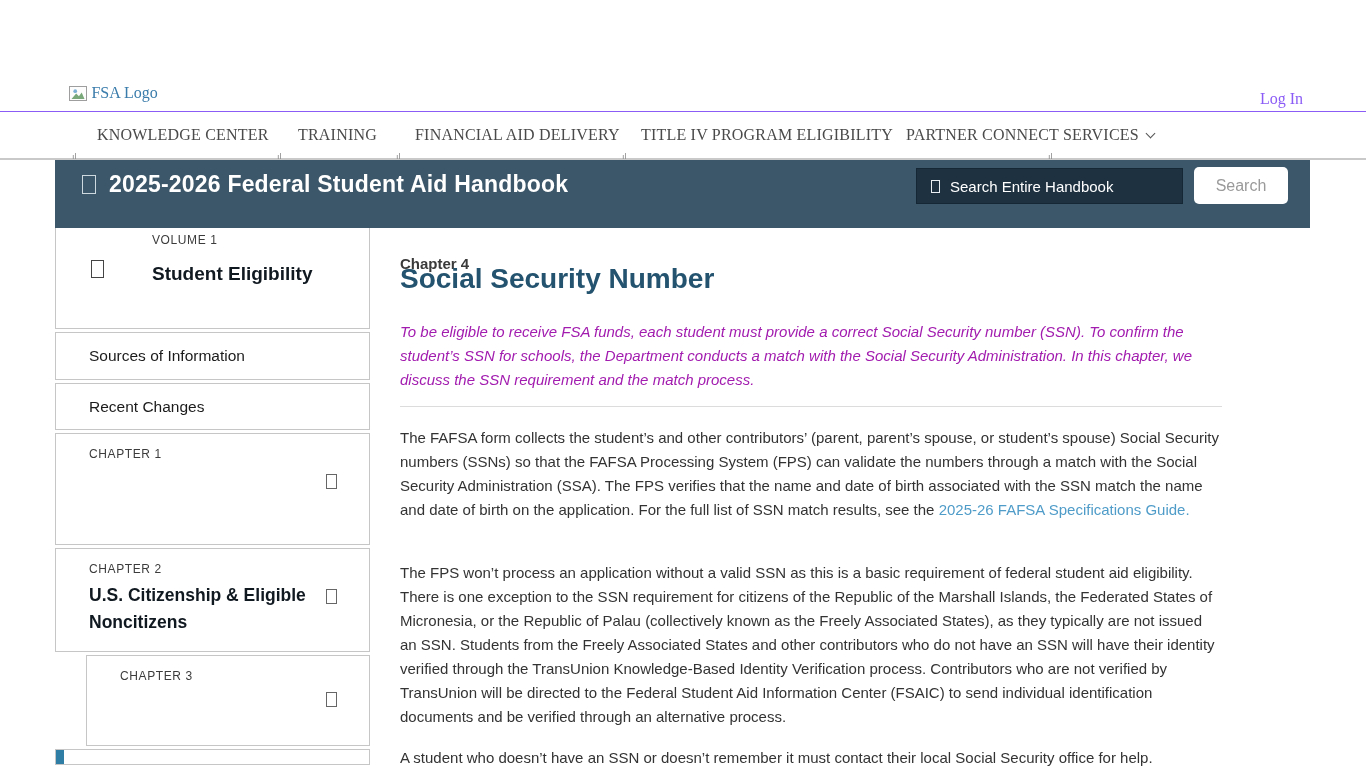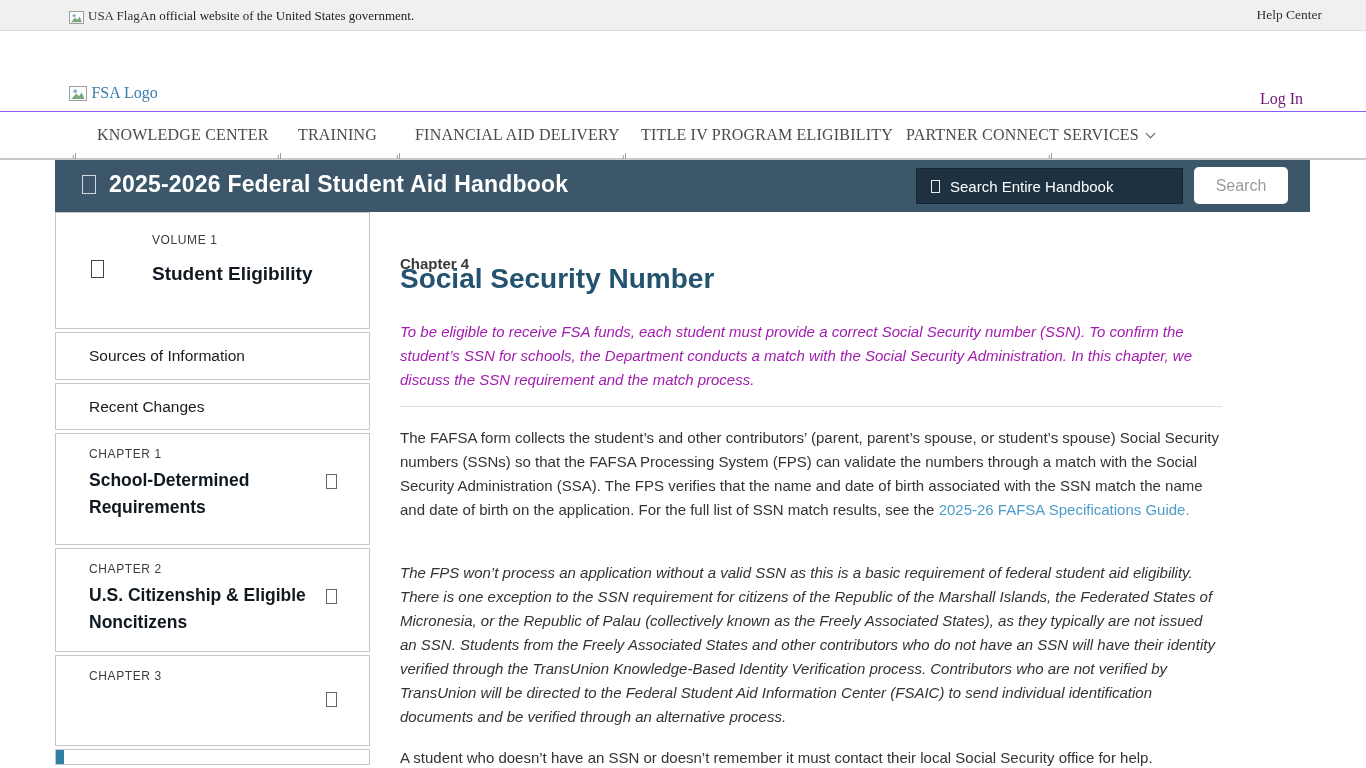--- a/index.html
+++ b/index.html
@@ -20,34 +20,34 @@
     border:1px solid #9e9e9e; vertical-align:middle; }
   .brokenimg svg { display:block; width:100%; height:100%; }
   .alt-text { font-family:"Liberation Serif", serif; }
 
   
   .header { position:absolute; top:31px; left:0; width:1366px; height:81px;
     background:#fff; border-bottom:1px solid #8b5cf6; }
   .logo-wrap { position:absolute; left:69px; top:53px; cursor:pointer; }
   .logo-alt { color:#3a7cab; font-size:16px; }
   .login { position:absolute; right:63px; top:59px; font-family:"Liberation Serif", serif;
-    font-size:16px; color:#701a75; cursor:pointer;text-align:center; }
+    font-size:16px; color:#8b5cf6; cursor:pointer;text-align:center; }
 
   
   .nav { position:absolute; top:112px; left:0; width:1366px; height:48px;
     background:#fff; border-bottom:2px solid #c9c9c9; }
   .nav-item { position:absolute; top:14px; font-family:"Liberation Serif", serif;
     font-size:16px; color:#4a4a4a; letter-spacing:.2px; white-space:nowrap; cursor:pointer;margin-left:28px; }
   .chev { display:inline-block; width:7px; height:7px; border-right:1.6px solid #555;
     border-bottom:1.6px solid #555; transform:rotate(45deg); margin-left:8px; vertical-align:3px; }
   .nav-frag { position:absolute; top:41px; height:6px; width:14px; overflow:hidden;
     color:#8a8a8a; font-size:9px; line-height:9px; }
 
   
-  .hero { position:absolute; left:55px; top:160px; width:1255px; height:52px;
+  .hero { position:absolute; left:55px; top:160px; width:1255px; height:68px;
     background:#3c5769; z-index:3; }
   .hero-title { position:absolute; left:27px; top:11px; color:#fff;
     font-size:23px; font-weight:bold; letter-spacing:.2px; white-space:nowrap; }
   .tofu { display:inline-block; border:1px solid currentColor; }
   .hero-tofu { width:14px; height:19px; color:#cdd8df; margin-right:13px; vertical-align:-2px; }
   .search-input { position:absolute; right:127px; top:8px; width:267px; height:36px;
     background:#1d3140; border:1px solid #152634; color:#fff; font-size:15px;
     display:flex; align-items:center; padding-left:14px; cursor:text; }
   .search-tofu { width:9px; height:13px; color:#e8eef2; margin-right:10px; }
   .search-btn { position:absolute; right:22px; top:7px; width:94px; height:37px;
@@ -72,39 +72,28 @@
   .active-bar { position:absolute; left:0; top:0; bottom:0; width:8px; background:#2e7ea6; }
 
   
   .main { position:absolute; left:400px; top:0; width:822px; }
   .ch-eyebrow { position:absolute; top:239px; font-size:15px; font-weight:bold; color:#3a3a3a;margin-top:16px; }
   .page-title { position:absolute; top:263px; font-size:28px; font-weight:bold; color:#24536f; }
   .intro { position:absolute; top:320px; width:822px; font-style:italic;
     font-size:15px; color:#a21caf; line-height:24px; }
   .divider { position:absolute; top:406px; width:822px; border-top:1px solid #dcdcdc; }
   .para { position:absolute; width:822px; font-size:15px; color:#333; line-height:24px; }
-  .p1 { top:426px; } .p2 { top:561px;font-style:italic; } .p3 { top:746px; }
+  .p1 { top:426px; } .p2 { top:561px; } .p3 { top:746px; }
   .textlink { color:#4f9cc9; cursor:pointer; text-decoration:none; }
 </style>
 </head>
 <body>
 
 <div id="page">
 
-  <div class="govbar">
-    <span class="brokenimg abs" style="left:69px;top:8px;width:15px;height:13px;">
-      <svg viewBox="0 0 16 14">
-          <circle cx="5" cy="4.5" r="2" fill="#7db0d5"></circle>
-          <path d="M1 13 L6 7 L9 10 L12 6 L15 13 Z" fill="#79a87a"></path>
-        </svg>
-    </span>
-    <span class="alt-text abs" style="left:88px;top:8px;color:#333;">USA Flag</span>
-    <span class="govbar-text">An official website of the United States government.</span>
-    <span class="helpcenter">Help Center</span>
-  </div>
 
   <div class="header">
     <span class="logo-wrap">
       <span class="brokenimg" style="width:18px;height:15px;vertical-align:-3px;">
         <svg viewBox="0 0 16 14">
             <circle cx="5" cy="4.5" r="2" fill="#7db0d5"></circle>
             <path d="M1 13 L6 7 L9 10 L12 6 L15 13 Z" fill="#79a87a"></path>
           </svg>
       </span>
       <span class="alt-text logo-alt">FSA Logo</span>
@@ -147,31 +136,30 @@
 
     <div class="card card-link">
       <span>Sources of Information</span>
     </div>
     <div class="card card-link" style="height:47px;">
       <span>Recent Changes</span>
     </div>
 
     <div class="card card-chapter" style="height:112px;">
       <div class="eyebrow-sm">CHAPTER 1</div>
-      <div class="ch-title">School-Determined Requirements</div>
       <span class="tofu ch-tofu"></span>
     </div>
 
     <div class="card card-chapter" style="height:104px;">
       <div class="eyebrow-sm">CHAPTER 2</div>
       <div class="ch-title">U.S. Citizenship &amp; Eligible Noncitizens</div>
       <span class="tofu ch-tofu"></span>
     </div>
 
-    <div class="card card-chapter" style="height:91px;">
+    <div class="card card-chapter" style="height:91px;margin-left:31px;">
       <div class="eyebrow-sm">CHAPTER 3</div>
       <span class="tofu ch-tofu" style="top:36px;"></span>
     </div>
 
     <div class="card card-active-partial">
       <span class="active-bar"></span>
     </div>
   </div>
 
   <div class="main">

